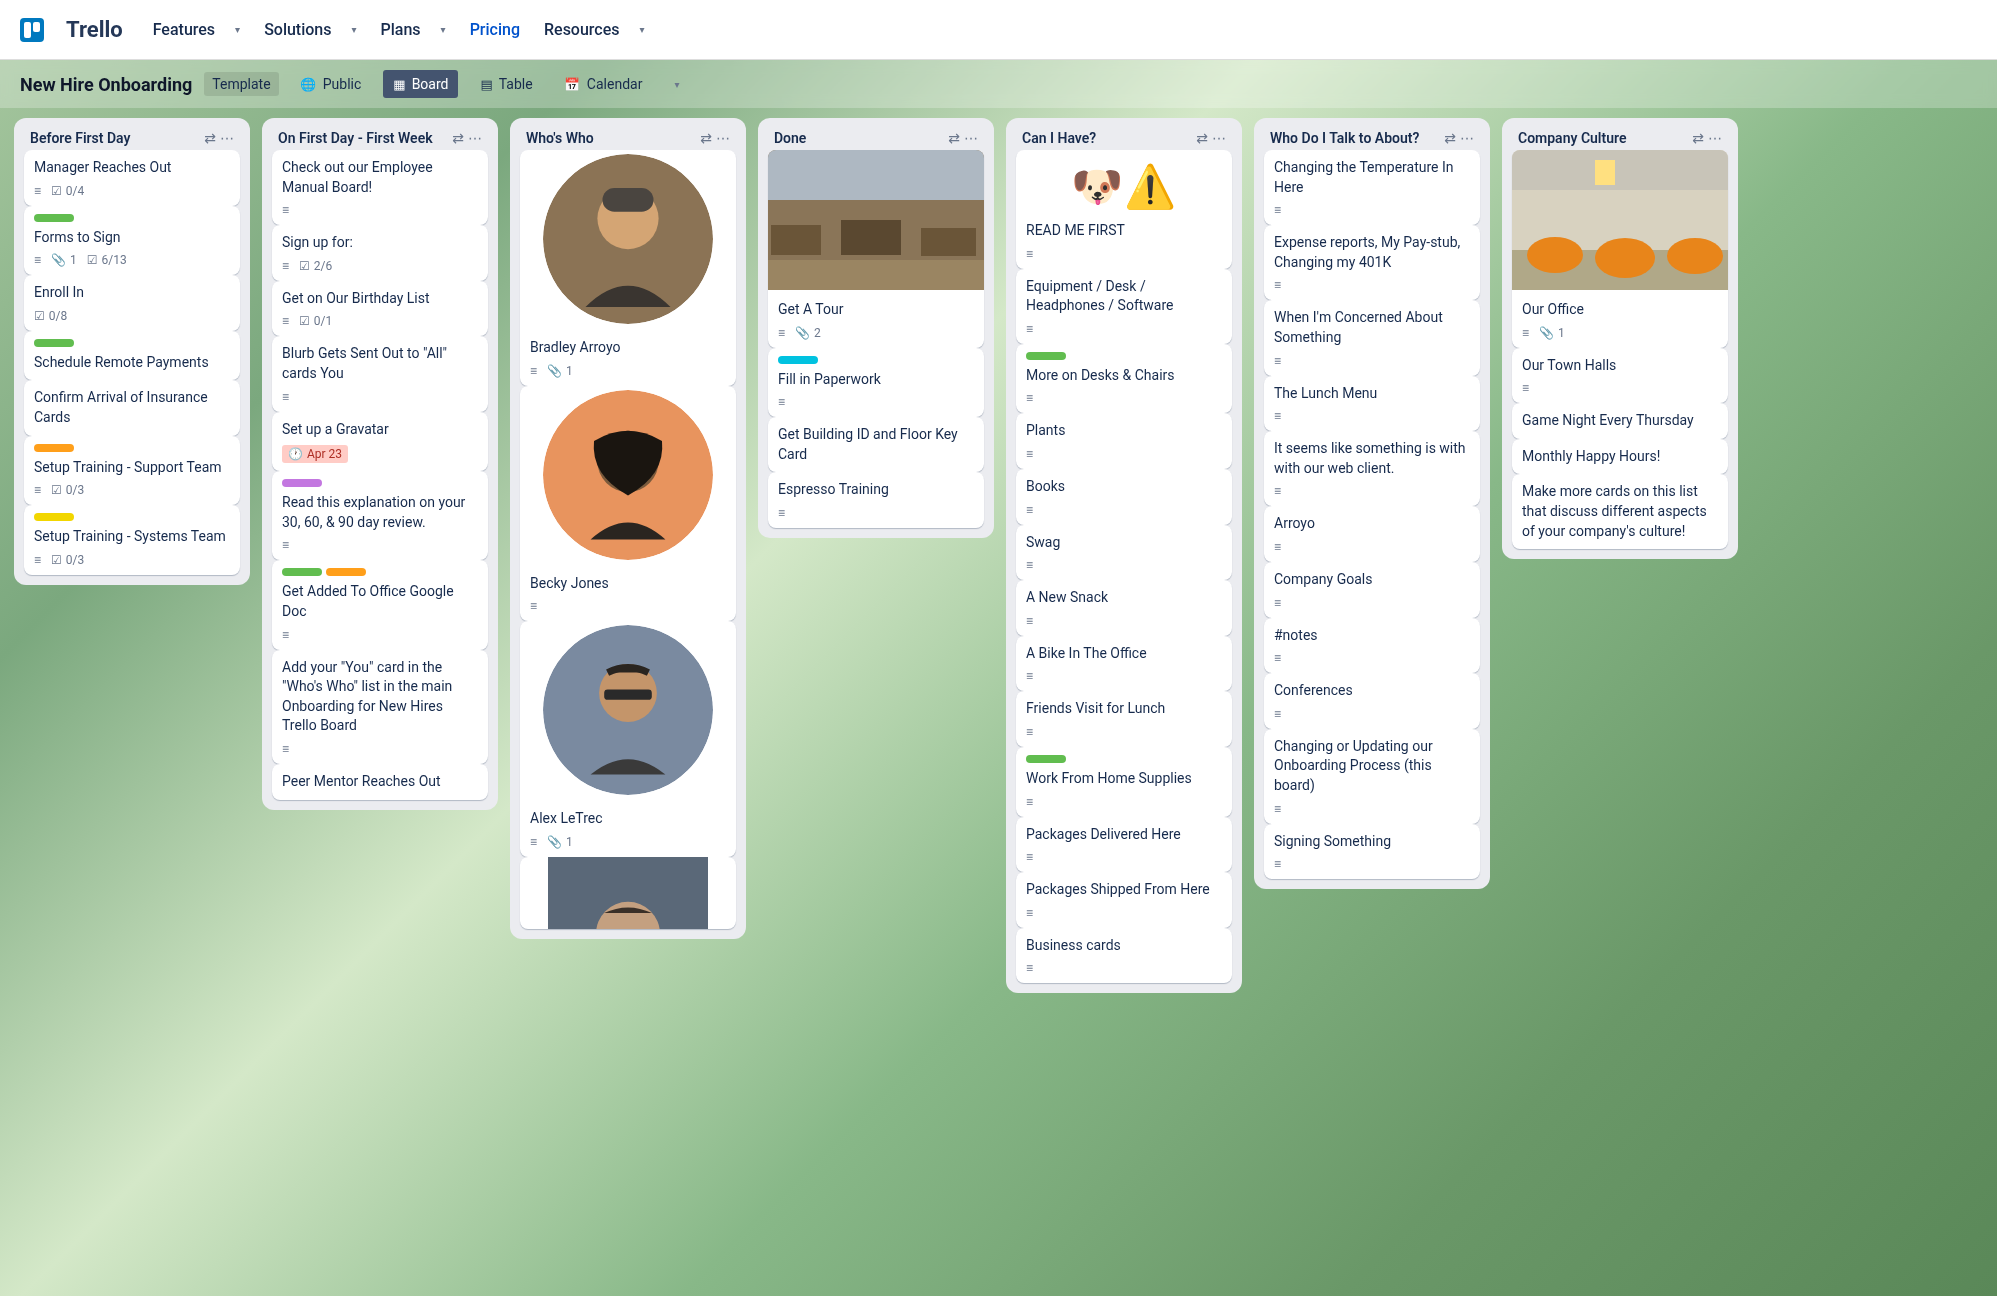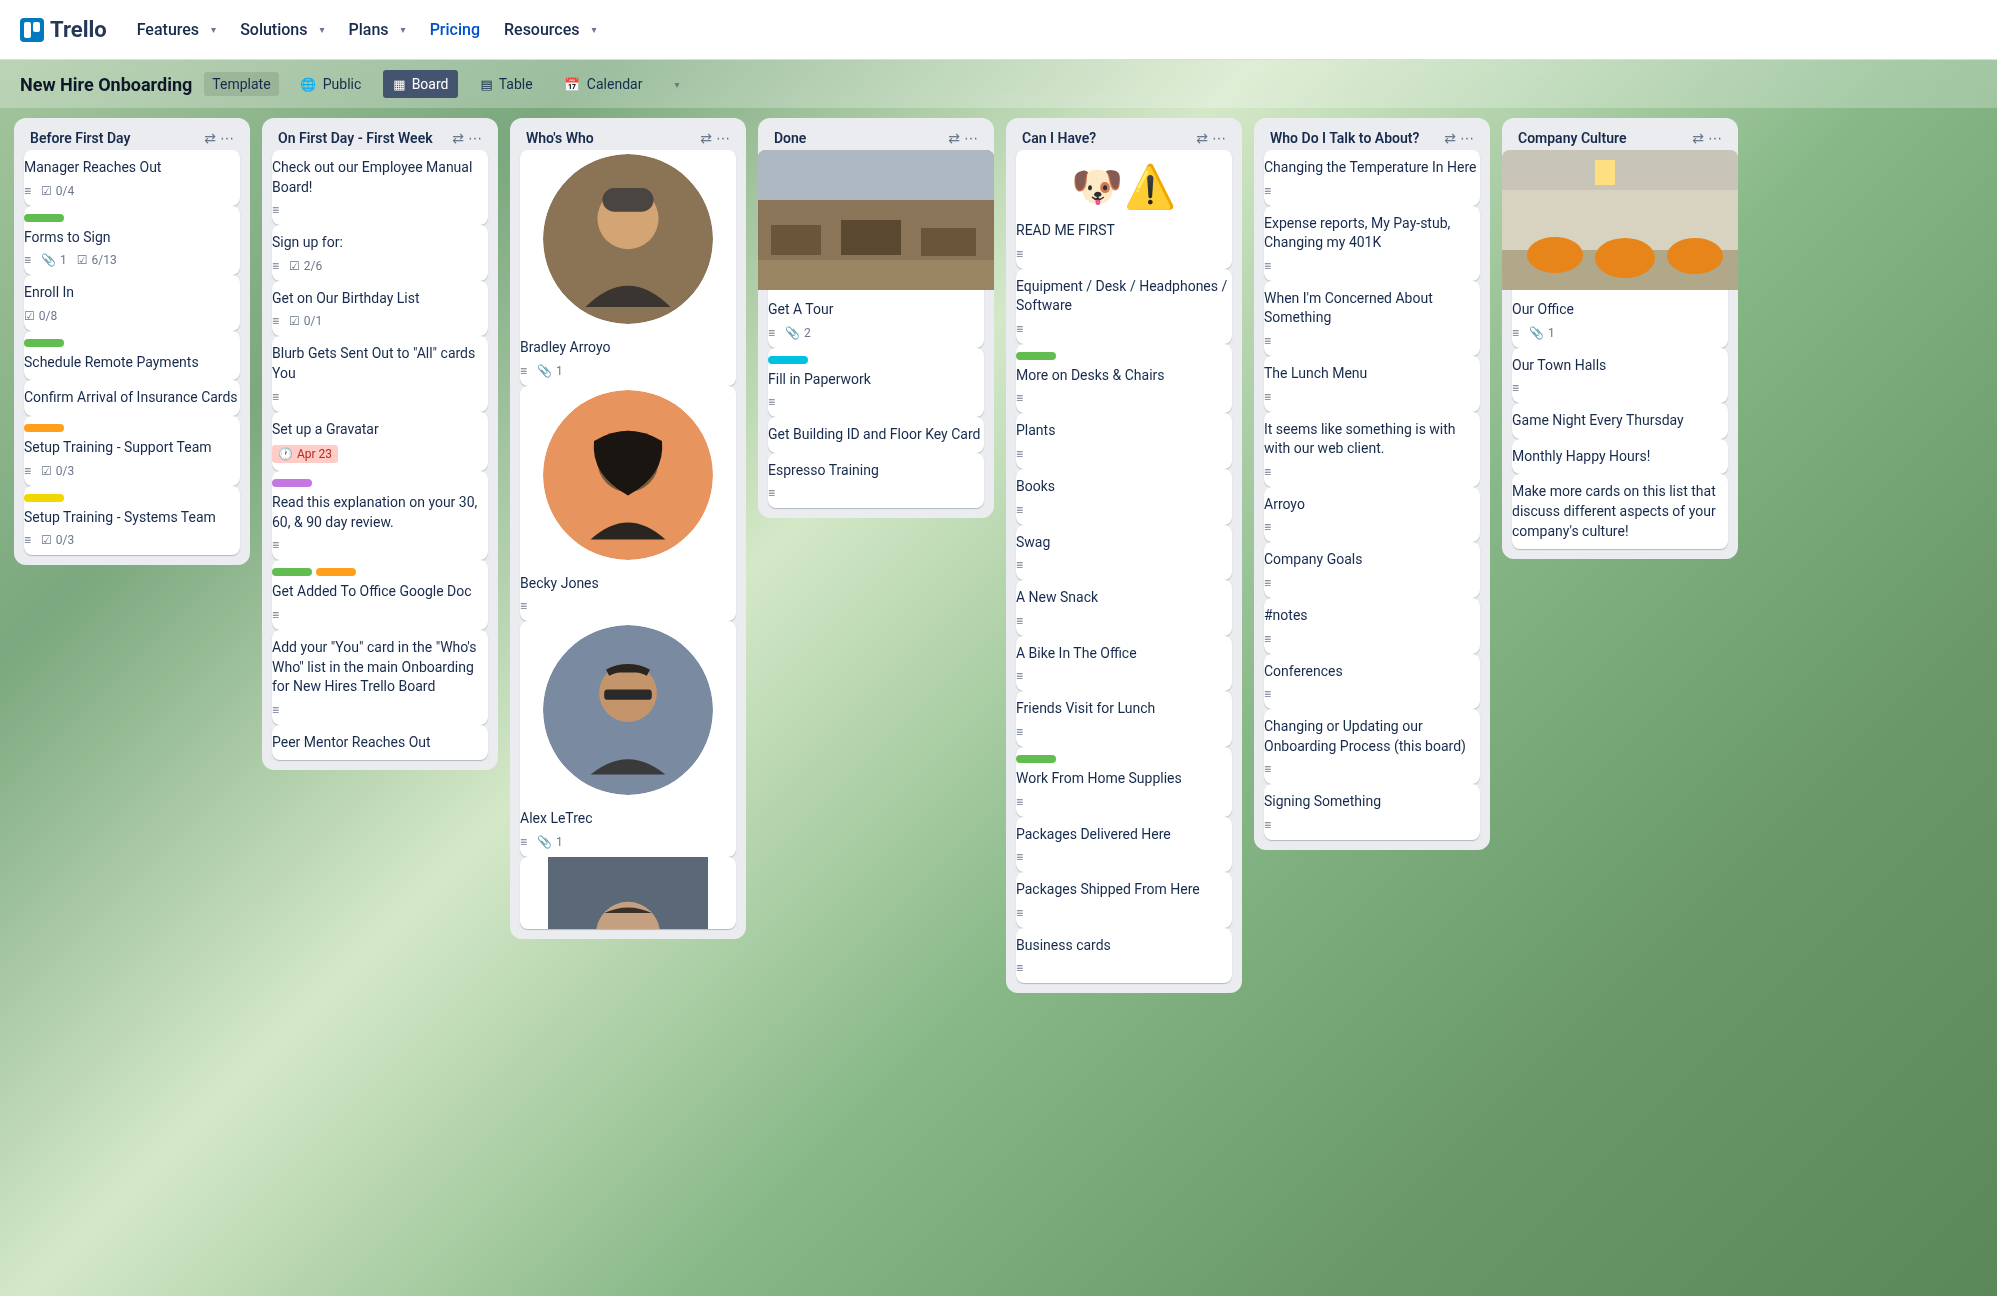--- a/index.html
+++ b/index.html
@@ -22,20 +22,21 @@
   padding: 0 20px;
   border-bottom: 1px solid #ddd;
 }
 .logo {
   display: flex;
   align-items: center;
   font-weight: 700;
   font-size: 22px;
   color: #253858;
   margin-right: 30px;
+  gap: 16px;
 }
 .logo-icon {
   width: 24px;
   height: 24px;
   background: #0079bf;
   border-radius: 4px;
   margin-right: 6px;
   position: relative;
 }
 .logo-icon::before, .logo-icon::after {
@@ -49,21 +50,21 @@
 .logo-icon::before { left: 4px; height: 16px; }
 .logo-icon::after { right: 4px; height: 10px; }
 .nav-links { display: flex; gap: 24px; }
 .nav-link {
   color: #172b4d;
   font-size: 16px;
   font-weight: 500;
   cursor: pointer;
   display: flex;
   align-items: center;
-  gap: 12px;
+  gap: 20px;
 }
 .nav-link.pricing { color: #0052cc; }
 .chevron { font-size: 10px; color: #6b778c; }
 
 
 .board-header {
   display: flex;
   align-items: center;
   padding: 10px 20px;
   gap: 12px;
@@ -130,21 +131,21 @@
 .list-actions {
   display: flex;
   gap: 4px;
   color: #6b778c;
   font-size: 14px;
 }
 .card {
   background: #fff;
   border-radius: 8px;
   box-shadow: 0 1px 1px rgba(9,30,66,0.25);
-  padding: 8px 0;
+  padding: 8px 10px;
   cursor: pointer;
   display: flex;
   flex-direction: column;
   gap: 6px;
 }
 .card-title {
   font-size: 14px;
   line-height: 1.4;
   color: #172b4d;
 }

